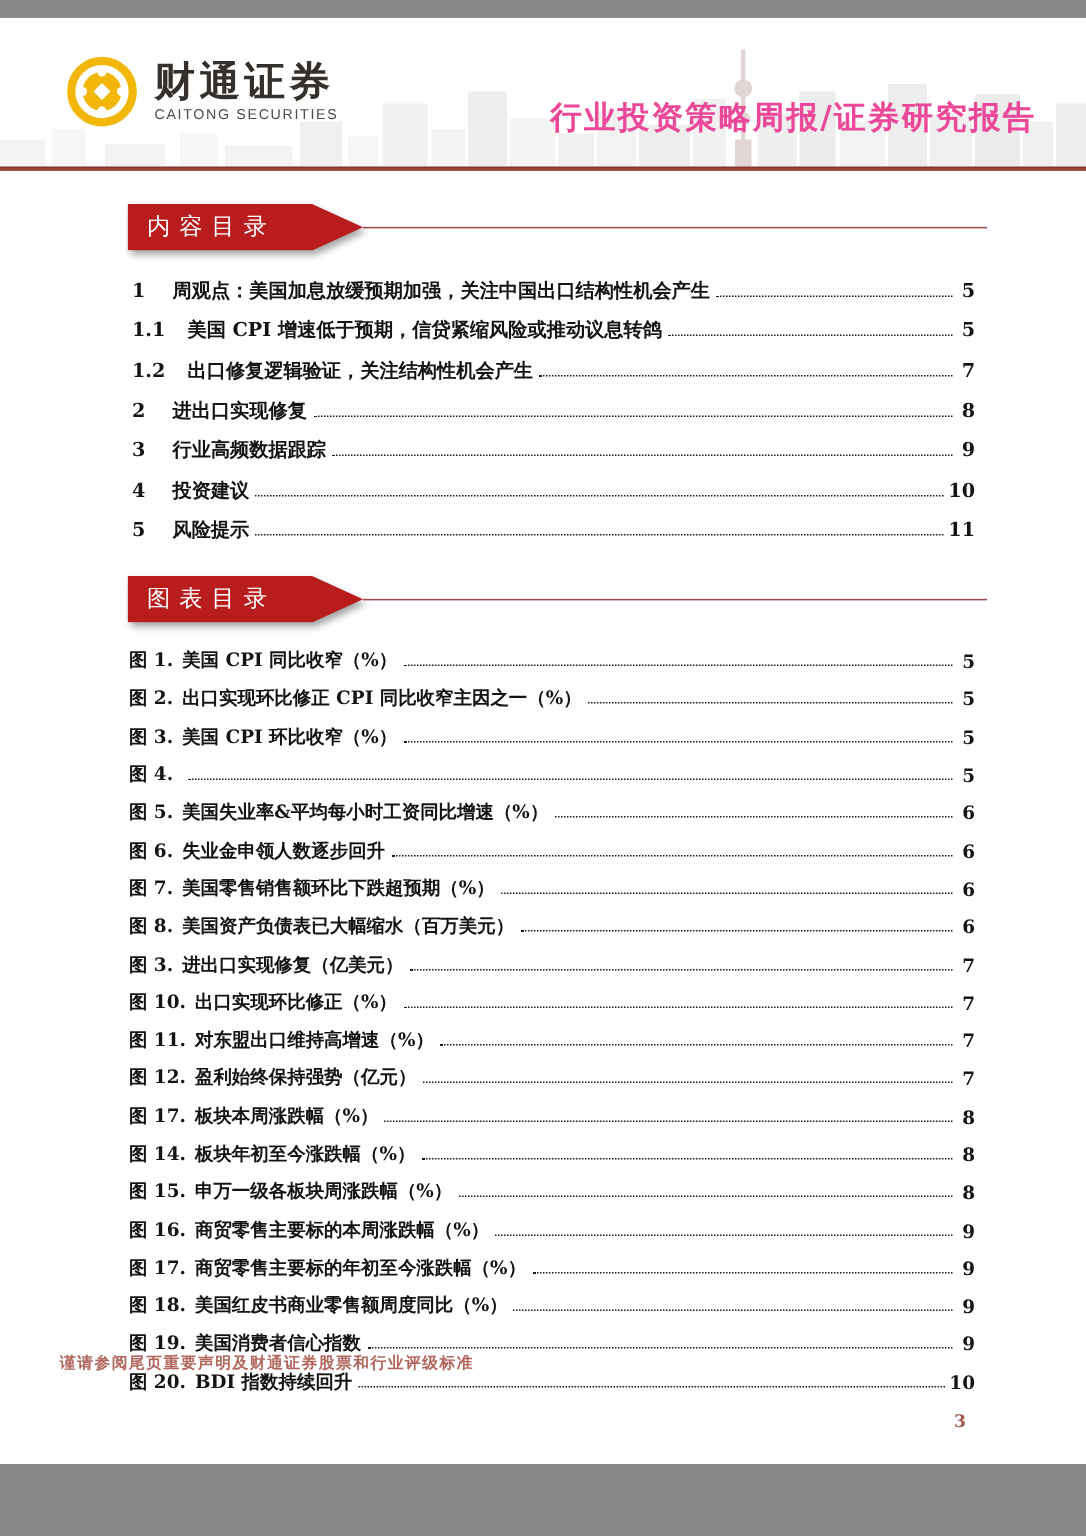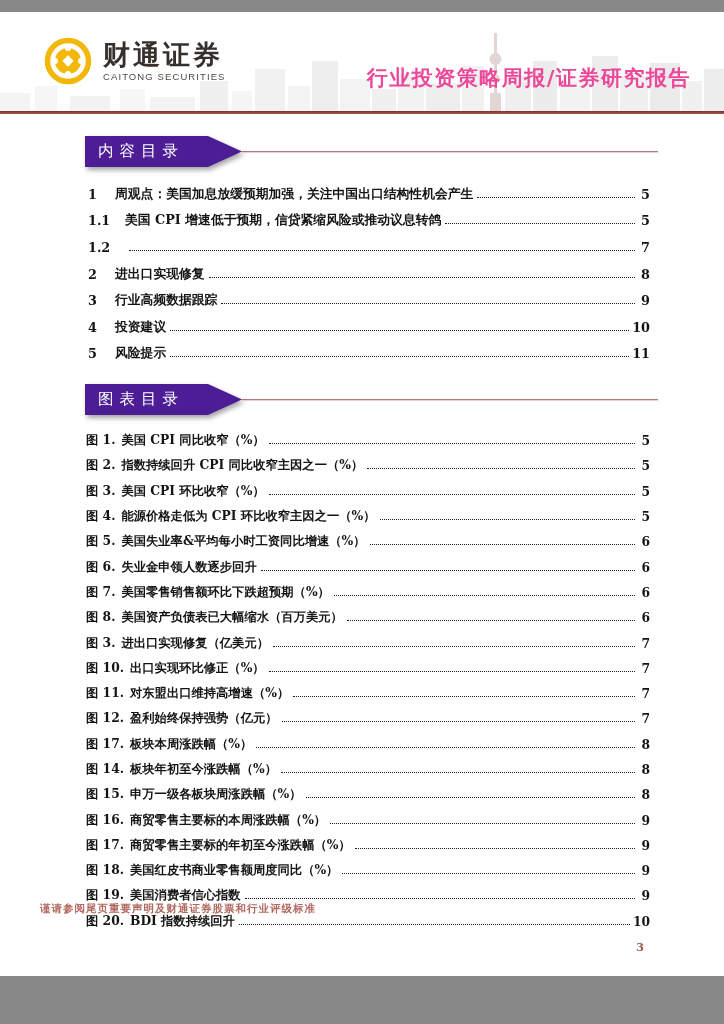--- a/index.html
+++ b/index.html
@@ -14,21 +14,21 @@
     background:linear-gradient(#7c2d27,#a85a50);}
   .skyline{position:absolute;bottom:0;left:0;}
   .brand{position:absolute;left:44px;top:25px;display:flex;align-items:center;gap:11px;}
   .brand-cn{font-size:27px;font-weight:bold;color:#35302b;letter-spacing:3px;line-height:1;}
   .brand-en{font-size:9.5px;color:#4f4b47;letter-spacing:1.1px;margin-top:3px;font-family:"Liberation Sans","DejaVu Sans",sans-serif;}
   .report-type{position:absolute;right:33px;top:52px;font-size:21px;font-weight:bold;
     color:#ec4899;letter-spacing:1.5px;}
   
   .banner-row{position:absolute;left:85px;right:66px;height:31px;}
   .banner-wrap{position:absolute;left:0;top:0;filter:drop-shadow(2.5px 3px 2.5px rgba(90,90,90,.55));}
-  .banner{width:157px;height:31px;background:#4c1d95;color:#ffffff;
+  .banner{width:157px;height:31px;background:#b91c1c;color:#ffffff;
     clip-path:polygon(0 0,123px 0,157px 50%,123px 100%,0 100%);
     font-size:15.5px;letter-spacing:6px;line-height:31px;padding-left:13px;box-sizing:border-box;}
   .banner-line{position:absolute;left:157px;right:0;top:50%;height:1.5px;
     background:#9c4b43;transform:translateY(-50%);}
   
   .toc-list{position:absolute;left:88px;right:74px;top:169px;}
   .fig-list{position:absolute;left:86px;right:74px;top:416px;}
   .row{display:flex;align-items:center;font-weight:bold;color:#141414;white-space:nowrap;}
   .toc-list .row{height:26.6px;font-size:12.8px;}
   .fig-list .row{height:25.3px;font-size:12.3px;}
@@ -118,20 +118,21 @@
         <span class="pg">5</span>
       </div>
       <div class="row level-2">
         <span class="toc-num">1.1</span>
         <span class="title">美国 CPI 增速低于预期，信贷紧缩风险或推动议息转鸽</span>
         <span class="dots"></span>
         <span class="pg">5</span>
       </div>
       <div class="row level-2">
         <span class="toc-num">1.2</span>
+        <span class="title">出口修复逻辑验证，关注结构性机会产生</span>
         <span class="dots"></span>
         <span class="pg">7</span>
       </div>
       <div class="row level-1">
         <span class="toc-num">2</span>
         <span class="title">进出口实现修复</span>
         <span class="dots"></span>
         <span class="pg">8</span>
       </div>
       <div class="row level-1">
@@ -164,33 +165,32 @@
   <div class="fig-list">
 
   <div class="row">
         <span class="fig-label">图 1.</span>
         <span class="title">美国 CPI 同比收窄（%）</span>
         <span class="dots"></span>
         <span class="pg">5</span>
       </div>
       <div class="row">
         <span class="fig-label">图 2.</span>
-        <span class="title">指数持续回升 CPI 同比收窄主因之一（%）</span>
+        <span class="title">出口实现环比修正 CPI 同比收窄主因之一（%）</span>
         <span class="dots"></span>
         <span class="pg">5</span>
       </div>
       <div class="row">
         <span class="fig-label">图 3.</span>
         <span class="title">美国 CPI 环比收窄（%）</span>
         <span class="dots"></span>
         <span class="pg">5</span>
       </div>
       <div class="row">
         <span class="fig-label">图 4.</span>
-        <span class="title">能源价格走低为 CPI 环比收窄主因之一（%）</span>
         <span class="dots"></span>
         <span class="pg">5</span>
       </div>
       <div class="row">
         <span class="fig-label">图 5.</span>
         <span class="title">美国失业率&amp;平均每小时工资同比增速（%）</span>
         <span class="dots"></span>
         <span class="pg">6</span>
       </div>
       <div class="row">

